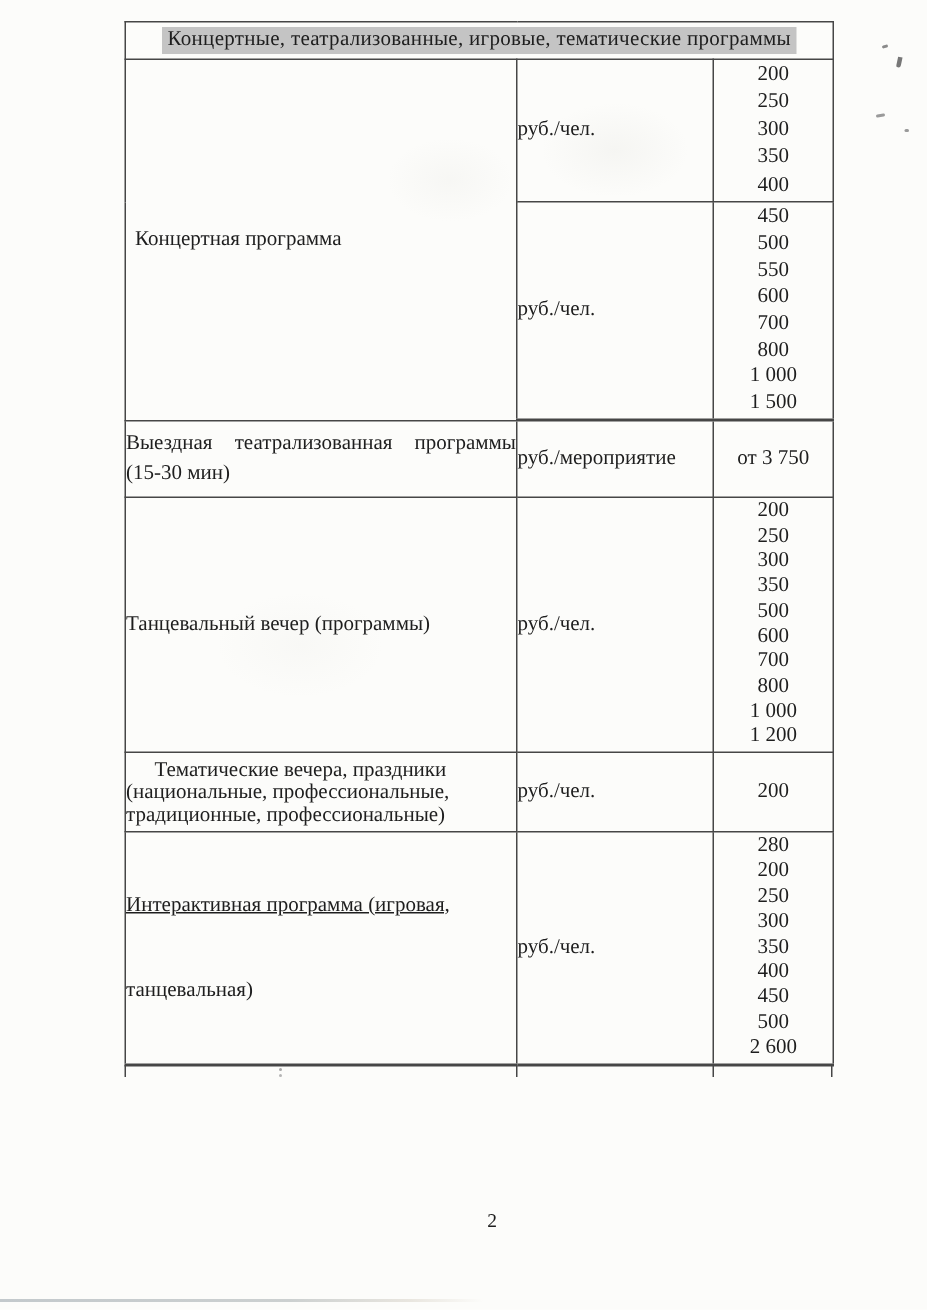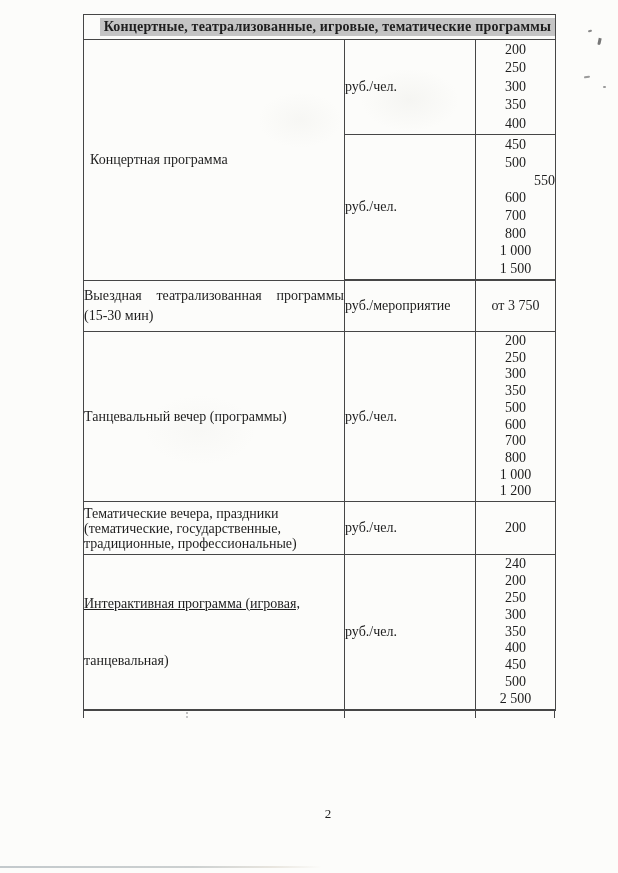--- a/index.html
+++ b/index.html
@@ -20,21 +20,21 @@
     font-family:"Liberation Serif","DejaVu Serif",serif;
     color:var(--text);
   }
   .table-wrap{position:absolute;left:83px;top:14px;width:472px;}
   table.price{border-collapse:collapse;table-layout:fixed;width:472px;}
   table.price td{
     border:1px solid var(--border);
     padding:0;vertical-align:middle;
     font-size:14px;line-height:normal;
   }
-  td.hdr-cell{height:24px;text-align:right;font-weight:bold;font-size:14px;letter-spacing:0.2px;}
+  td.hdr-cell{height:24px;text-align:center;font-weight:normal;font-size:14px;letter-spacing:0.2px;}
   .hl{background:var(--header-highlight);padding:1px 4px 2px 4px;box-decoration-break:clone;}
   td.name-cell{text-align:left;padding:2px 3px 2px 5px;}
   td.name-cell .nline{line-height:18px;}
   td.unit-cell{}
   td.price-cell{text-align:center;font-size:15px;}
   .jline{display:flex;justify-content:space-between;}
   .thick-b{border-bottom-width:2px !important;}
   .stub{position:absolute;width:1px;height:8px;background:var(--border);}
   .page-number{position:absolute;top:806px;left:0;width:656px;text-align:center;font-size:13px;}
   
@@ -76,21 +76,21 @@
               <div class="price-line" style="line-height: 18.4px;">300</div>
               <div class="price-line" style="line-height: 18.4px;">350</div>
               <div class="price-line" style="line-height: 18.4px;">400</div>
             </td>
           </tr>
           <tr>
             <td class="unit-cell thick-b" style="height: 144px;">руб./чел.</td>
             <td class="price-cell thick-b" style="height: 144px;">
               <div class="price-line" style="line-height: 17.7px;">450</div>
               <div class="price-line" style="line-height: 17.7px;">500</div>
-              <div class="price-line" style="line-height: 17.7px; text-align: right;">550</div>
+              <div class="price-line" style="line-height: 17.7px;">550</div>
               <div class="price-line" style="line-height: 17.7px;">600</div>
               <div class="price-line" style="line-height: 17.7px;">700</div>
               <div class="price-line" style="line-height: 17.7px;">800</div>
               <div class="price-line" style="line-height: 17.7px;">1 000</div>
               <div class="price-line" style="line-height: 17.7px;">1 500</div>
             </td>
           </tr>
           <tr>
             <td class="name-cell">
               <div class="nline jline" style="line-height: 20px;">
@@ -118,45 +118,45 @@
               <div class="price-line" style="line-height: 16.7px;">500</div>
               <div class="price-line" style="line-height: 16.7px;">600</div>
               <div class="price-line" style="line-height: 16.7px;">700</div>
               <div class="price-line" style="line-height: 16.7px;">800</div>
               <div class="price-line" style="line-height: 16.7px;">1 000</div>
               <div class="price-line" style="line-height: 16.7px;">1 200</div>
             </td>
           </tr>
           <tr>
             <td class="name-cell">
-              <div class="nline" style="line-height: 15px;">Тематические вечера, праздники</div>
-              <div class="nline" style="line-height: 15px;">(тематические, государственные,</div>
+              <div class="nline" style="line-height: 15px; margin-left: 19px;">Тематические вечера, праздники</div>
+              <div class="nline" style="line-height: 15px;">(национальные, профессиональные,</div>
               <div class="nline" style="line-height: 15px;">традиционные, профессиональные)</div>
             </td>
             <td class="unit-cell" style="height: 52px;">руб./чел.</td>
             <td class="price-cell" style="height: 52px;">
               <div class="price-line" style="line-height: 50px;">200</div>
             </td>
           </tr>
           <tr>
             <td class="name-cell thick-b">
               <div class="nline" style="line-height: 18px; text-decoration: underline;">Интерактивная программа (игровая,</div>
               <div class="nline" style="line-height: 18px; margin-top: 39px;">танцевальная)</div>
             </td>
             <td class="unit-cell thick-b" style="height: 154px;">руб./чел.</td>
             <td class="price-cell thick-b" style="height: 154px;">
-              <div class="price-line" style="line-height: 16.8px;">240</div>
+              <div class="price-line" style="line-height: 16.8px;">280</div>
               <div class="price-line" style="line-height: 16.8px;">200</div>
               <div class="price-line" style="line-height: 16.8px;">250</div>
               <div class="price-line" style="line-height: 16.8px;">300</div>
               <div class="price-line" style="line-height: 16.8px;">350</div>
               <div class="price-line" style="line-height: 16.8px;">400</div>
               <div class="price-line" style="line-height: 16.8px;">450</div>
               <div class="price-line" style="line-height: 16.8px;">500</div>
-              <div class="price-line" style="line-height: 16.8px;">2 500</div>
+              <div class="price-line" style="line-height: 16.8px;">2 600</div>
             </td>
           </tr>
         </tbody>
     </table>
 
     <div class="stub" style="left: 0px; top: 696px;"></div>
     <div class="stub" style="left: 261px; top: 696px;"></div>
     <div class="stub" style="left: 392px; top: 696px;"></div>
     <div class="stub" style="left: 471px; top: 696px;"></div>
   </div>

